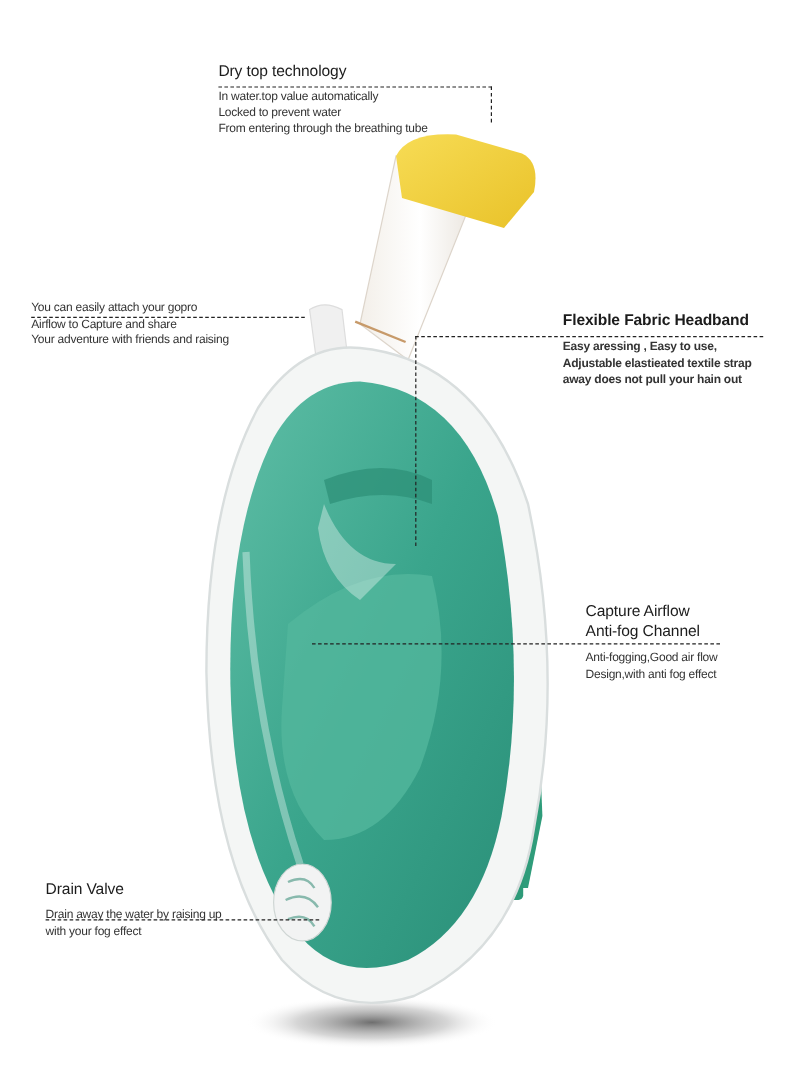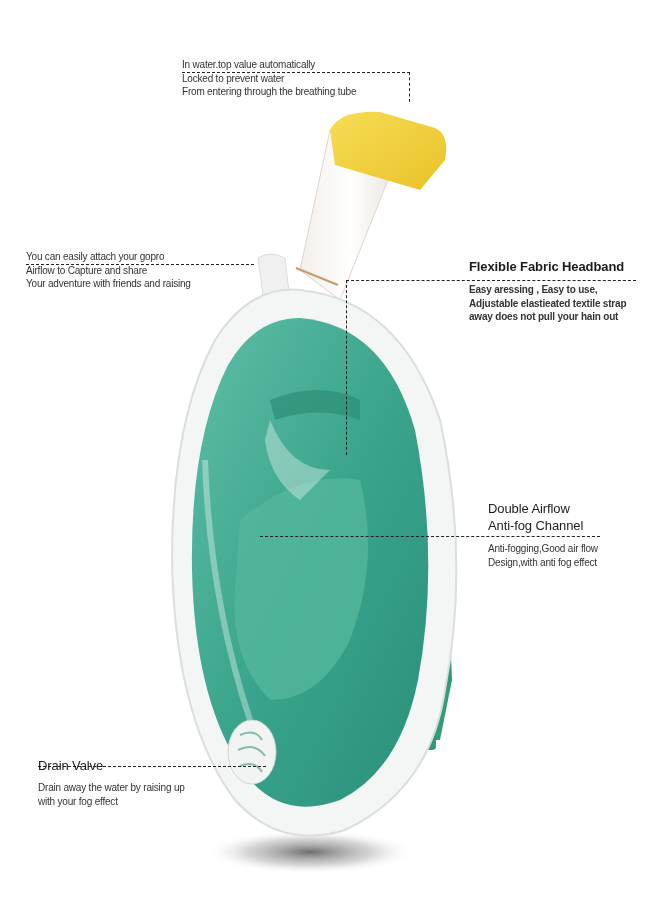--- a/index.html
+++ b/index.html
@@ -71,20 +71,21 @@
 <div class="dash-h" style="left:26px; top:264px; width:228px;"></div>
 
 <div class="dash-h" style="left:346px; top:280px; width:290px;"></div>
 <div class="dash-v" style="left:346px; top:280px; height:175px;"></div>
 
 <div class="dash-h" style="left:260px; top:536px; width:340px;"></div>
 
 <div class="dash-h" style="left:38px; top:766px; width:228px;"></div>
 
 <div class="callout" style="left:182px; top:51px;">
+  <div class="title">Dry top technology</div>
   <div style="height:7px"></div>
   <div class="desc">In water.top value automatically</div>
   <div class="desc">Locked to prevent water</div>
   <div class="desc">From entering through the breathing tube</div>
 </div>
 
 <div class="callout" style="left:26px; top:243px;">
   <div style="height:7px"></div>
   <div class="desc">You can easily attach your gopro</div>
   <div class="desc">Airflow to Capture and share</div>
@@ -93,25 +94,25 @@
 
 <div class="callout" style="left:469px; top:259px;font-weight:bold;">
   <div class="title">Flexible Fabric Headband</div>
   <div style="height:8px"></div>
   <div class="desc">Easy aressing , Easy to use,</div>
   <div class="desc">Adjustable elastieated textile strap</div>
   <div class="desc">away does not pull your hain out</div>
 </div>
 
 <div class="callout" style="left:488px; top:501px;">
-  <div class="title">Double Airflow</div>
+  <div class="title">Capture Airflow</div>
   <div class="title" style="margin-top:1px;">Anti-fog Channel</div>
   <div style="height:8px"></div>
   <div class="desc">Anti-fogging,Good air flow</div>
   <div class="desc">Design,with anti fog effect</div>
 </div>
 
-<div class="callout" style="left:38px; top:758px;">
+<div class="callout" style="left:38px; top:733px;">
   <div class="title">Drain Valve</div>
   <div style="height:7px"></div>
   <div class="desc">Drain away the water by raising up</div>
   <div class="desc">with your fog effect</div>
 </div>
 
 </body></html>

